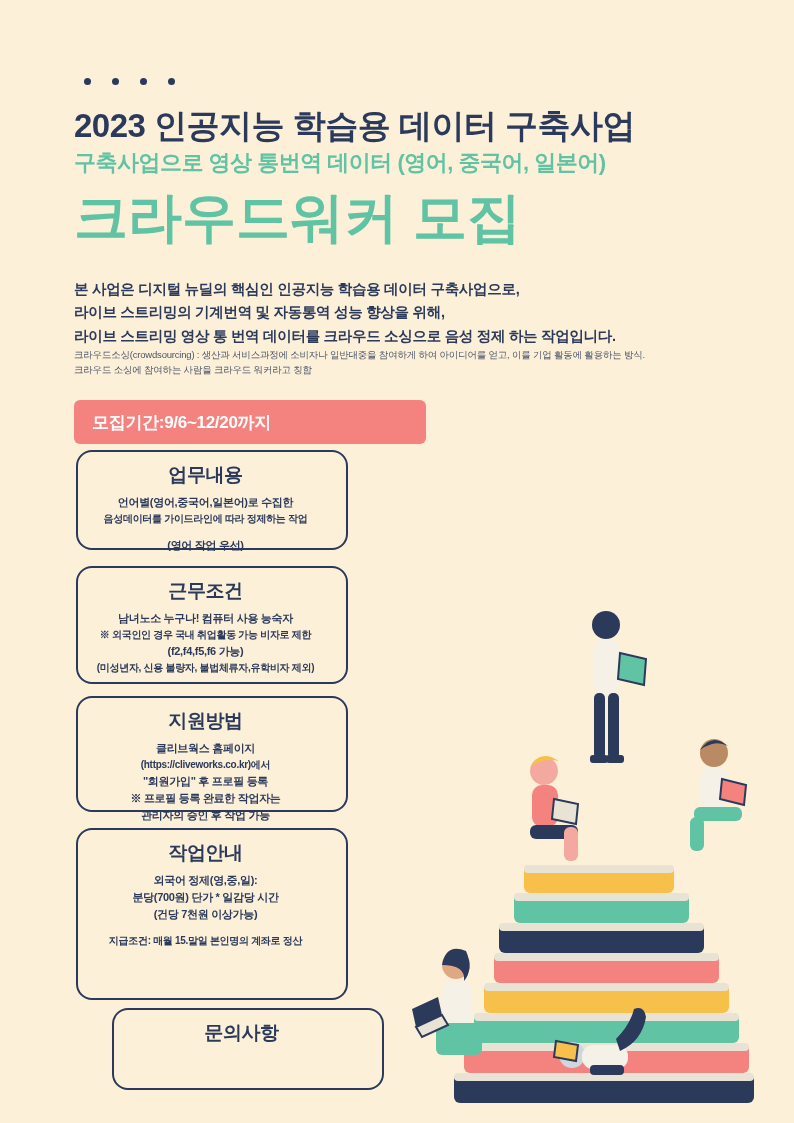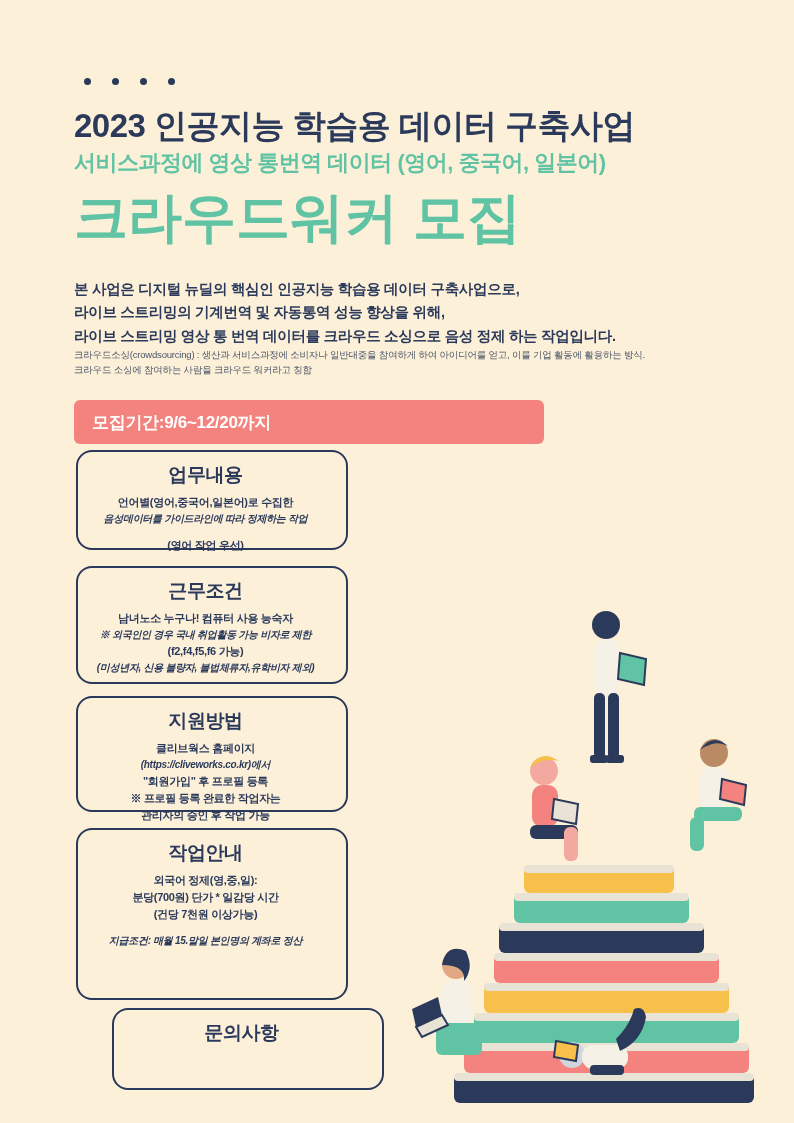--- a/index.html
+++ b/index.html
@@ -88,21 +88,21 @@
     font-size: 9.5px;
     line-height: 1.55;
     letter-spacing: -0.2px;
   }
 
   
   .period {
     position: absolute;
     left: 74px;
     top: 400px;
-    width: 470px;
+    width: 352px;
     height: 44px;
     background: #f4837f;
     border-radius: 6px;
     display: flex;
     align-items: center;
     padding-left: 18px;
     box-sizing: border-box;
     color: #ffffff;
     font-size: 17px;
     font-weight: bold;
@@ -130,21 +130,20 @@
   }
   .card p {
     margin: 0;
     font-size: 11px;
     font-weight: bold;
     line-height: 1.55;
     letter-spacing: -0.3px;
   }
   .card p.small {
     font-size: 10px;
-    font-style: italic;
   }
   .card .gap {
     height: 10px;
   }
 
   #card-work    { top: 450px; height: 100px; }
   #card-cond    { top: 566px; height: 118px; }
   #card-apply   { top: 696px; height: 116px; }
   #card-guide   { top: 828px; height: 172px; }
   #card-contact { top: 1008px; height: 82px; margin-left: 36px; }
@@ -165,21 +164,21 @@
 <div class="poster">
 
   <div class="dots">
     <span></span>
     <span></span>
     <span></span>
     <span></span>
   </div>
 
   <div class="head-line1">2023 인공지능 학습용 데이터 구축사업</div>
-  <div class="head-line2">서비스과정에 영상 통번역 데이터 (영어, 중국어, 일본어)</div>
+  <div class="head-line2">구축사업으로 영상 통번역 데이터 (영어, 중국어, 일본어)</div>
   <div class="head-title">크라우드워커 모집</div>
 
   <div class="intro">
       <div>본 사업은 디지털 뉴딜의 핵심인 인공지능 학습용 데이터 구축사업으로,</div>
       <div>라이브 스트리밍의 기계번역 및 자동통역 성능 향상을 위해,</div>
       <div>라이브 스트리밍 영상 통 번역 데이터를 크라우드 소싱으로 음성 정제 하는 작업입니다.</div>
     </div>
   <div class="intro-note">
       <div>크라우드소싱(crowdsourcing) : 생산과 서비스과정에 소비자나 일반대중을 참여하게 하여 아이디어를 얻고, 이를 기업 활동에 활용하는 방식.</div>
       <div>크라우드 소싱에 참여하는 사람을 크라우드 워커라고 칭함</div>

